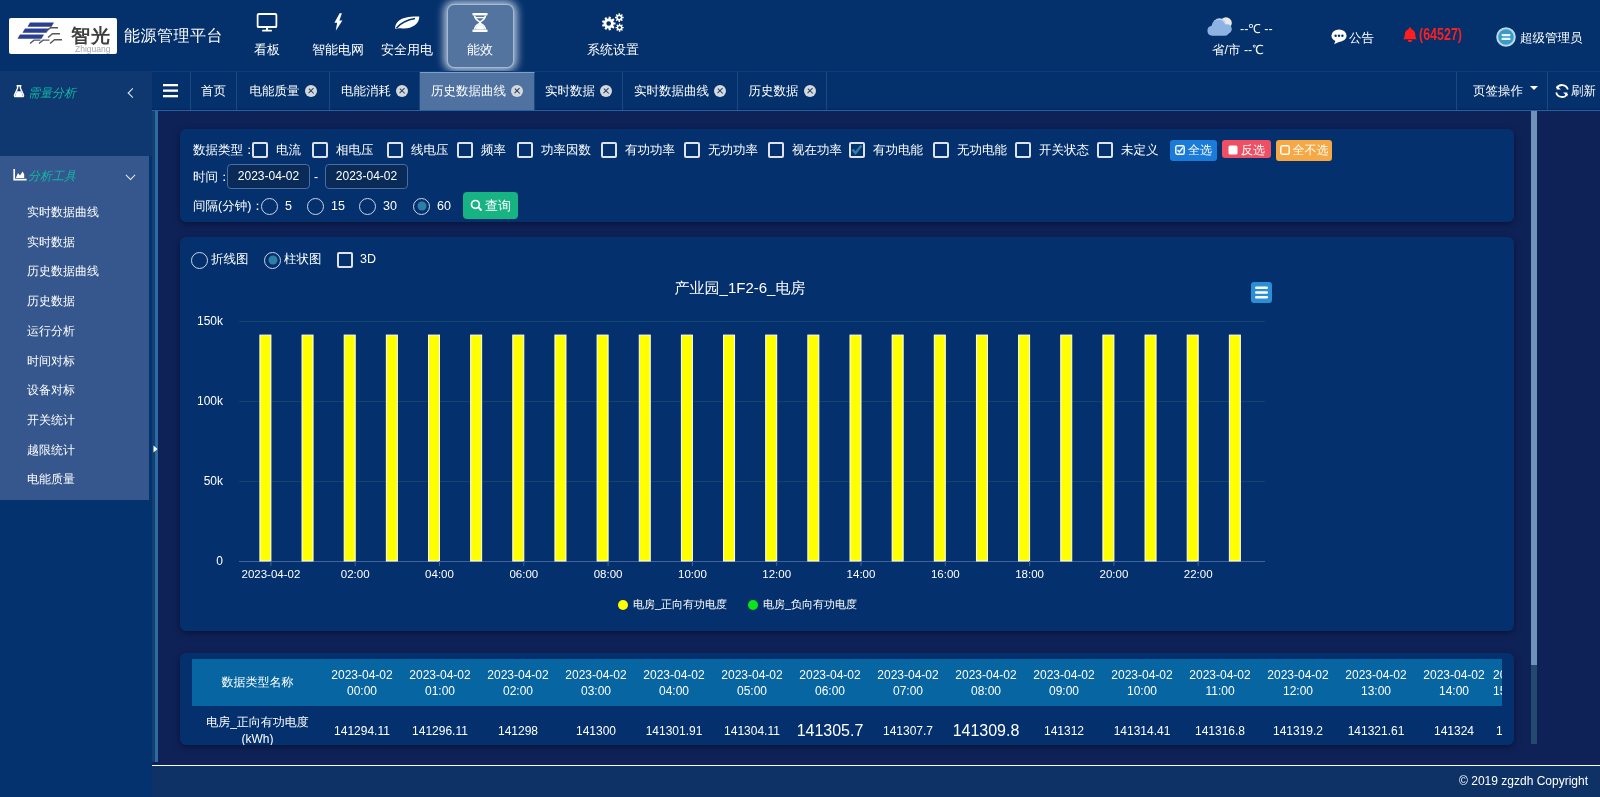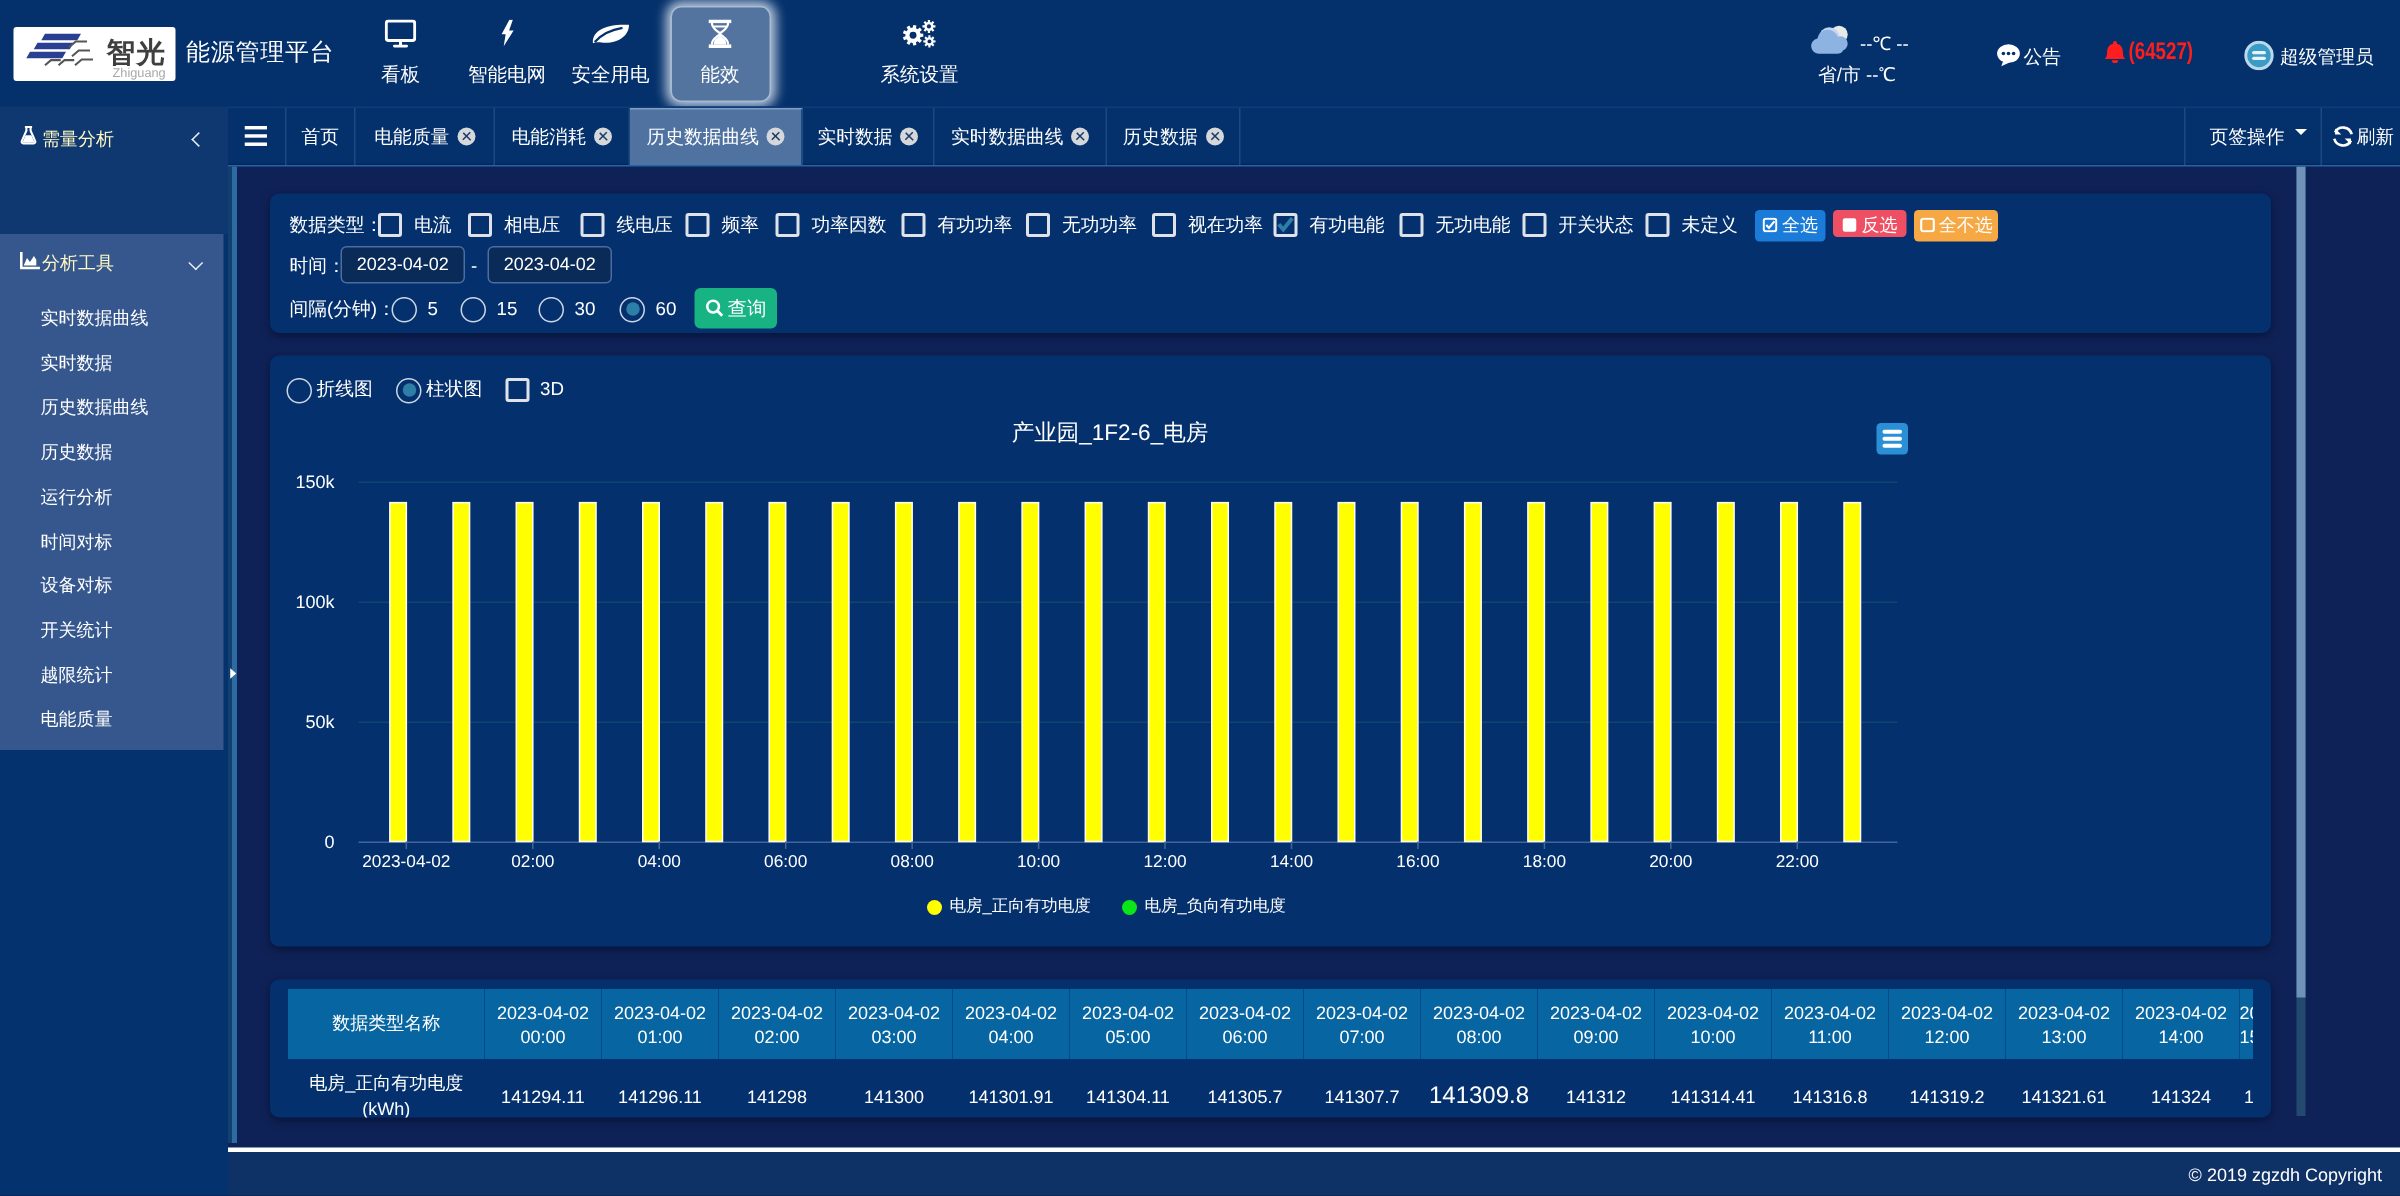--- a/index.html
+++ b/index.html
@@ -12,40 +12,40 @@
 .brand{left:124px;top:0;height:71px;line-height:71px;font-size:16px;color:#fff;letter-spacing:0.5px;}
 .navitem{top:0;height:71px;text-align:center;color:#fff;}
 .navitem .ic{position:absolute;left:50%;transform:translateX(-50%);}
 .navitem .tx{position:absolute;left:50%;transform:translateX(-50%);top:41px;font-size:13px;white-space:nowrap;}
 .nav-active{left:447px;top:4px;width:67px;height:64px;background:#53749f;border-radius:7px;border:1px solid rgba(235,242,250,.55);box-shadow:0 0 8px 3px rgba(235,242,250,.8);}
 .sidebar{left:0;top:71px;width:152px;height:726px;background:#04326f;}
 .side-top{left:0;top:0;width:152px;height:85px;background:#0e386f;}
 .side-open{left:0;top:85px;width:149px;height:344px;background:#35578d;}
 .mitem{left:0;width:152px;height:43px;}
 .mitem .mic{position:absolute;left:13px;top:50%;transform:translateY(-50%);}
-.mitem .mtx{position:absolute;left:28px;top:50%;transform:translateY(-50%);font-size:12px;color:#fef9c3;white-space:nowrap;}
+.mitem .mtx{position:absolute;left:28px;top:50%;transform:translateY(-50%);font-size:12px;color:#14b8a6;white-space:nowrap;font-style:italic;}
 .chev{position:absolute;right:16px;top:50%;width:7px;height:7px;border-left:1.5px solid #e8edf4;border-bottom:1.5px solid #e8edf4;}
 .chev.l{transform:translateY(-50%) rotate(45deg);}
 .chev.d{transform:translateY(-60%) rotate(-45deg);right:18px;}
 .sub{left:0;width:152px;height:29.7px;line-height:29.7px;padding-left:27px;font-size:12px;color:#fff;}
 .tabbar{left:152px;top:71px;width:1448px;height:38px;background:#04306b;border-top:1px solid #0d3d7a;}
 .tab{position:absolute;top:0;height:38px;line-height:38px;text-align:center;font-size:12.5px;color:#fff;border-right:1px solid #1b4a80;}
 .xc{display:inline-block;width:12px;height:12px;border-radius:50%;background:#d5d8db;position:relative;vertical-align:-2px;margin-left:5px;}
 .xc:before,.xc:after{content:"";position:absolute;left:50%;top:50%;width:6.5px;height:1.4px;background:#1d3a66;}
 .xc:before{transform:translate(-50%,-50%) rotate(45deg);}
 .xc:after{transform:translate(-50%,-50%) rotate(-45deg);}
 .panel{position:absolute;background:#04316d;border-radius:6px;box-shadow:0 2px 6px rgba(2,8,30,.5);}
 .flabel{position:absolute;font-size:12.5px;color:#fff;white-space:nowrap;}
 .cb{position:absolute;width:16px;height:16px;border:2px solid #dfe3e9;border-radius:2px;}
 .cblabel{position:absolute;font-size:12.5px;color:#fff;white-space:nowrap;}
 .radio{position:absolute;width:17px;height:17px;border:1.5px solid #ccd6e4;border-radius:50%;}
 .radio.sel:after{content:"";position:absolute;left:50%;top:50%;transform:translate(-50%,-50%);width:9px;height:9px;border-radius:50%;background:#2e7fa8;}
 .dinput{position:absolute;width:83px;height:25px;background:#0a2a57;border:1px solid #4a6da2;border-radius:4px;color:#fff;font-size:12px;text-align:center;line-height:23px;}
 .btn{position:absolute;border-radius:3px;color:#fff;font-size:12px;text-align:center;}
-.footer{left:152px;top:765px;width:1448px;height:32px;background:#0e3166;border-top:3px solid #ffffff;}
+.footer{left:152px;top:765px;width:1448px;height:32px;background:#0e3166;border-top:1px solid #ffffff;}
 table.dt{border-collapse:collapse;table-layout:fixed;}
 table.dt td{overflow:hidden;white-space:nowrap;text-align:center;vertical-align:middle;padding:0;}
 </style>
 </head>
 <body>
 
 <div class="abs navbar">
 <div class="abs logo"><svg width="108" height="36" viewBox="0 0 108 36">
 <g fill="#2b3f92">
 <polygon points="21,4.5 45,4.5 42.5,8.8 18.5,8.8"></polygon>
@@ -359,21 +359,21 @@
             <td style="width:78px;font-size:12px;line-height:16px;text-align:left;">2023-04-02<br>15:00</td>
           </tr>
           <tr style="height:49px;">
             <td style="font-size:12px;line-height:16.5px;">电房_正向有功电度<br>(kWh)</td>
             <td style="font-size:12px;">141294.11</td>
             <td style="font-size:12px;">141296.11</td>
             <td style="font-size:12px;">141298</td>
             <td style="font-size:12px;">141300</td>
             <td style="font-size:12px;">141301.91</td>
             <td style="font-size:12px;">141304.11</td>
-            <td style="font-size:12px;text-align:center;">141305.7</td>
+            <td style="font-size:16px;text-align:center;">141305.7</td>
             <td style="font-size:12px;">141307.7</td>
             <td style="font-size:16px;">141309.8</td>
             <td style="font-size:12px;">141312</td>
             <td style="font-size:12px;">141314.41</td>
             <td style="font-size:12px;">141316.8</td>
             <td style="font-size:12px;">141319.2</td>
             <td style="font-size:12px;">141321.61</td>
             <td style="font-size:12px;">141324</td>
             <td style="font-size:12px;text-align:left;padding-left:3px;">141326.11</td>
           </tr>

